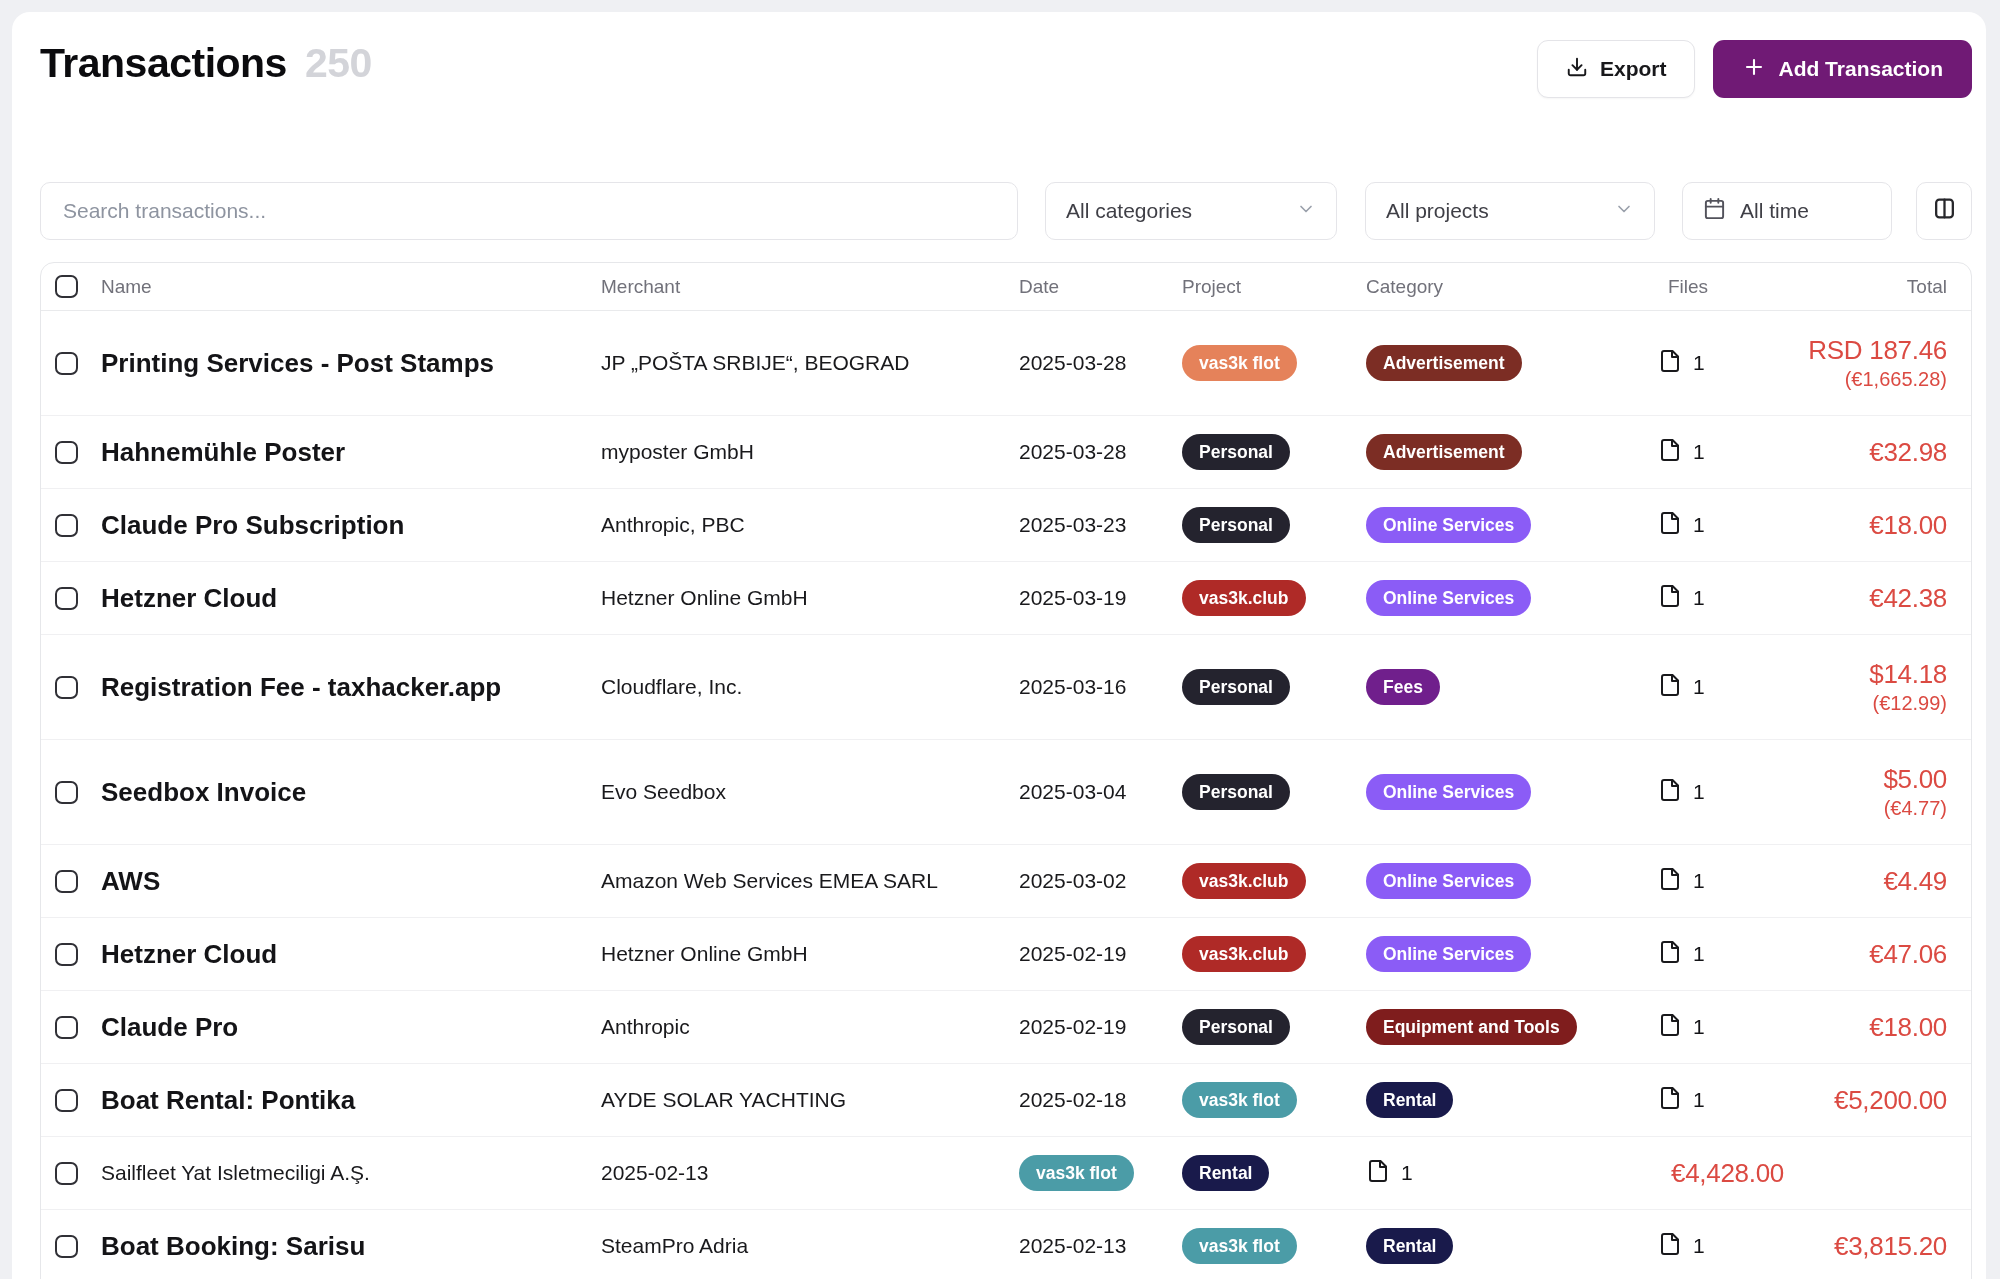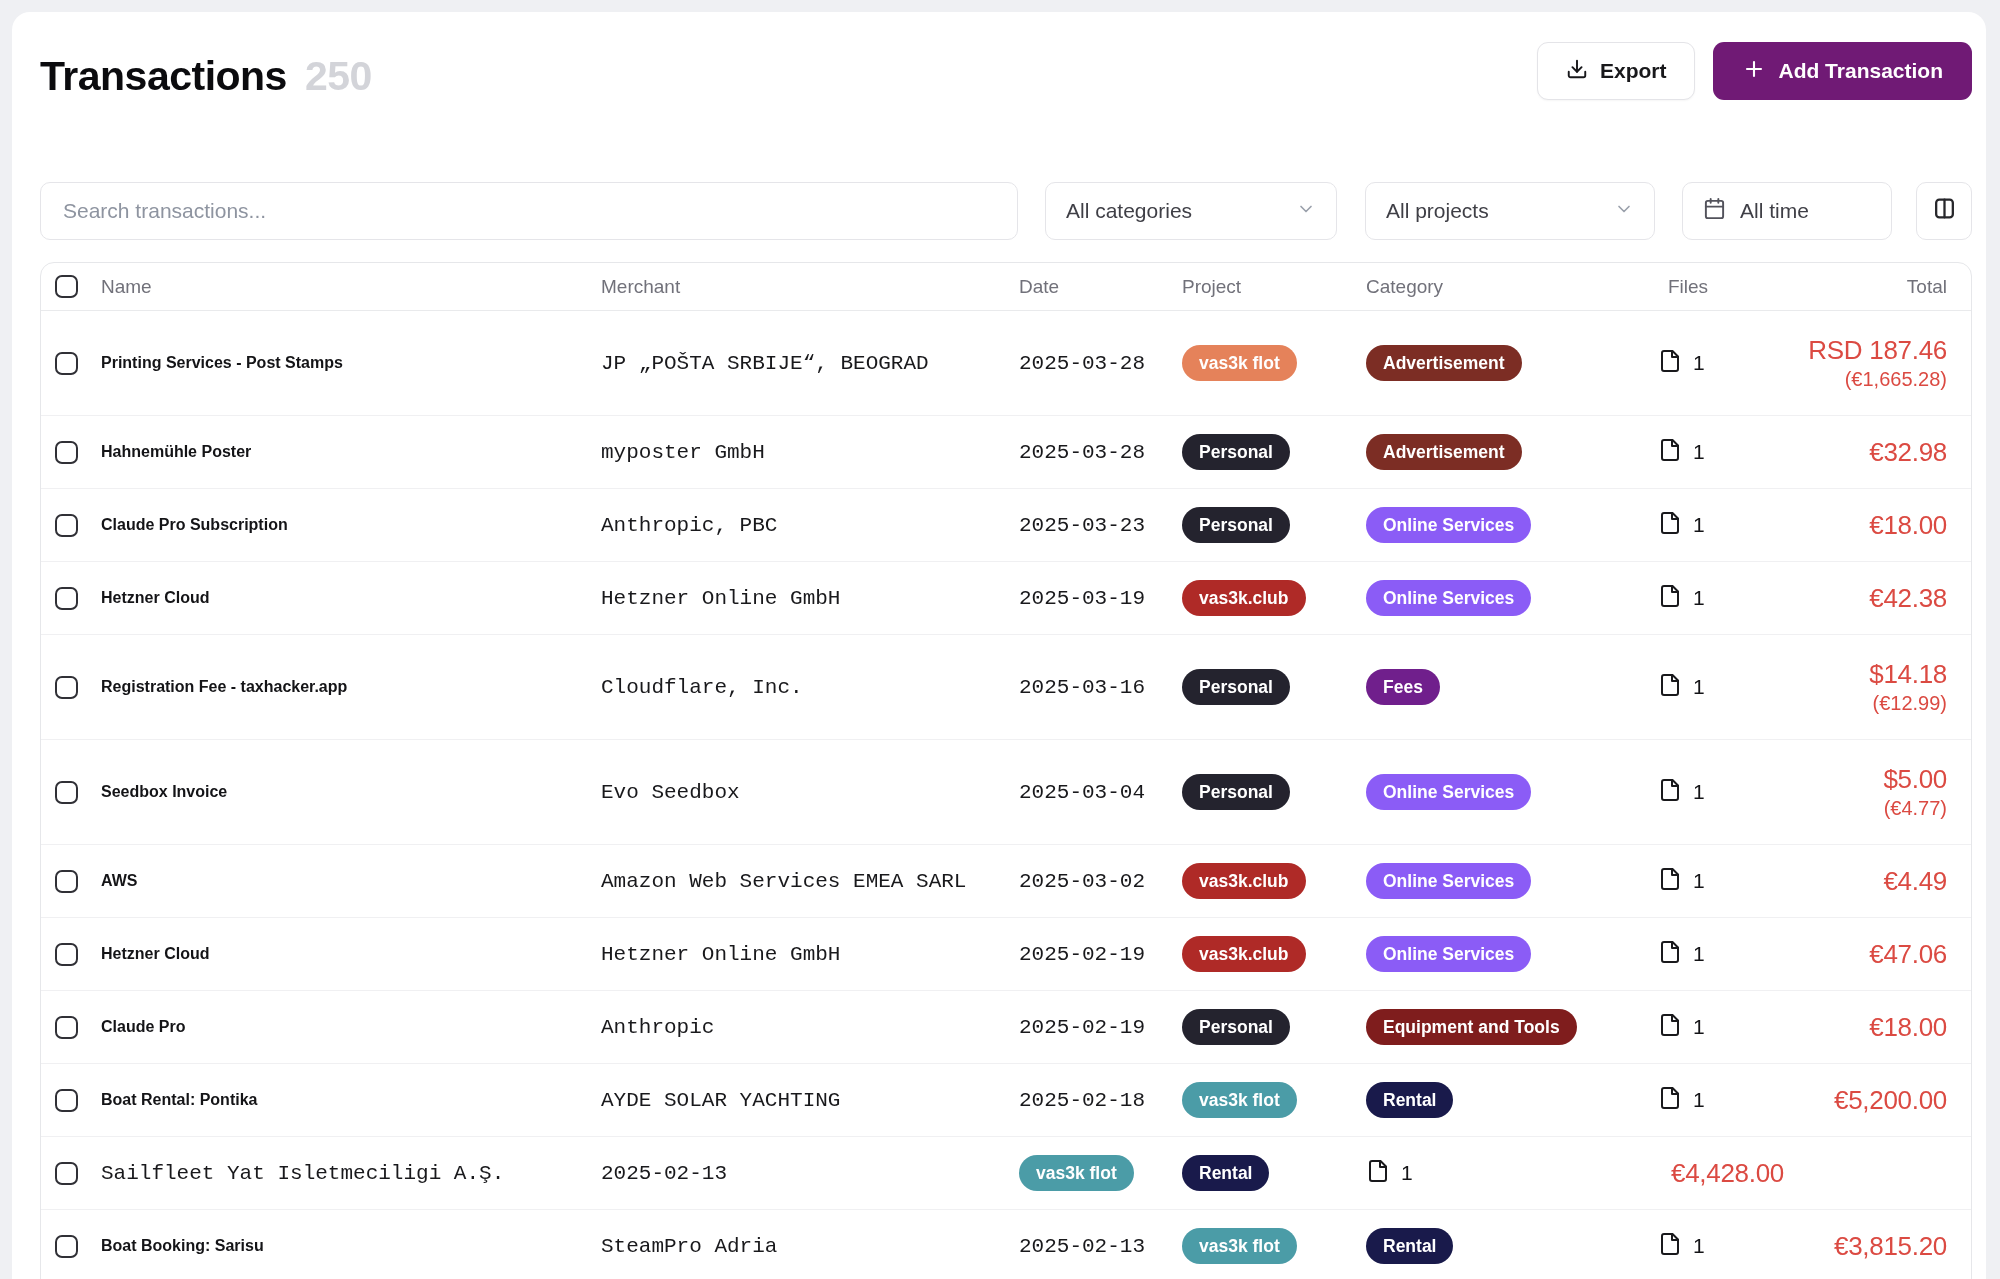--- a/index.html
+++ b/index.html
@@ -9,21 +9,21 @@
     font-family:"Liberation Sans","DejaVu Sans",sans-serif;
     color:#18181b;
   }
   .card {
     position:absolute; left:12px; top:12px; right:14px; height:1400px;
     background:#ffffff; border-radius:18px;
   }
   
   .page-header {
     position:absolute; top:28px; left:28px; right:14px; height:60px;
-    display:flex; align-items:flex-end;
+    display:flex; align-items:flex-start;
   }
   .page-title { font-size:41px; font-weight:700; color:#0b0b0e; letter-spacing:-0.5px; }
   .page-count { font-size:41px; font-weight:600; color:#d3d4d9; margin-left:18px; letter-spacing:-0.5px; }
   .header-actions { margin-left:auto; display:flex; gap:18px; }
   .btn {
     height:58px; display:flex; align-items:center; gap:12px;
     border-radius:11px; font-size:21px; font-weight:600; padding:0 28px;
     cursor:pointer; border:1px solid transparent; white-space:nowrap;
   }
   .btn-outline { background:#fff; border-color:#e4e4e8; color:#18181b; box-shadow:0 1px 2px rgba(0,0,0,.04); }
@@ -60,22 +60,22 @@
     align-items:center;
   }
   .thead { height:48px; border-bottom:1px solid #e9eaec; color:#71717a; font-size:19px; }
   .row { min-height:73px; border-bottom:1px solid #f0f0f2; cursor:pointer; }
   .row.tall { min-height:105px; }
   .cell-check { padding-left:14px; }
   .checkbox {
     width:23px; height:23px; border:2px solid #303036; border-radius:7px;
     background:#fff; cursor:pointer;
   }
-  .cell-name { font-size:16px; font-weight:600; color:#141417; padding-right:16px; }
-  .cell-merchant, .cell-date { font-size:21px; color:#19191c; padding-right:14px;font-family:Liberation Mono, monospace; }
+  .cell-name { font-size:26px; font-weight:600; color:#141417; padding-right:16px; }
+  .cell-merchant, .cell-date { font-size:21px; color:#19191c; padding-right:14px; }
   .badge {
     display:inline-block; color:#fff; font-size:17.5px; font-weight:700;
     padding:8px 17px; border-radius:999px; white-space:nowrap; line-height:1.15;
   }
   .cell-files { display:flex; align-items:center; gap:11px; font-size:21px; color:#141417; }
   .files-header { padding-left:10px; }
   .cell-total { text-align:right; padding-right:24px; color:var(--amount-red,#DB4A42); }
   .total-main { font-size:26px; font-weight:500; letter-spacing:-0.3px; line-height:1.25; }
   .total-sub  { font-size:20px; font-weight:400; line-height:1.3; }
   .file-icon { color:#19191c; flex:none; }

